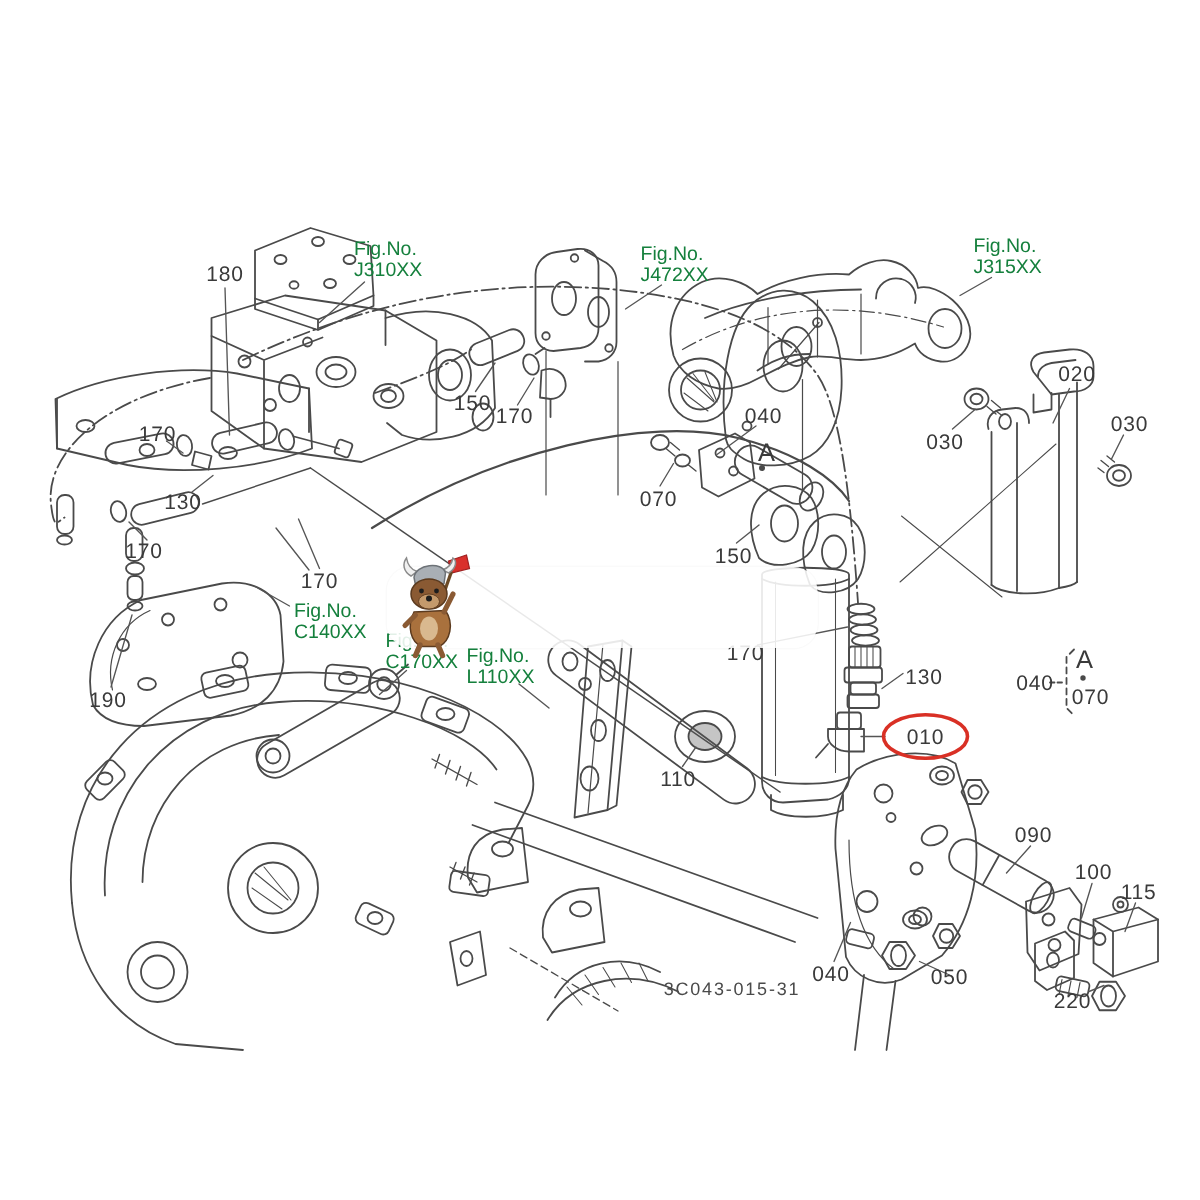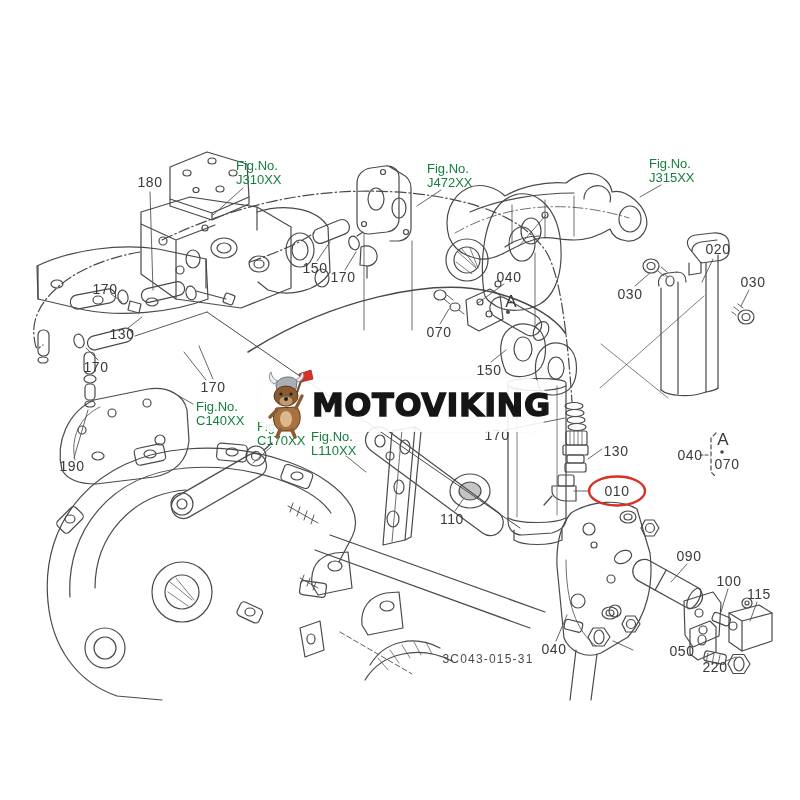--- a/index.html
+++ b/index.html
@@ -411,21 +411,21 @@
 <div class="pl" style="left:630px;top:294px">030</div>
 <div class="pl" style="left:753px;top:282px">030</div>
 <div class="pl" style="left:690px;top:455px">040</div>
 <div class="amark" style="left:723px;top:440px">A</div>
 <div class="pl" style="left:727px;top:464px">070</div>
 <div class="pl" style="left:689px;top:556px">090</div>
 <div class="pl" style="left:729px;top:581px">100</div>
 <div class="pl" style="left:759px;top:594px">115</div>
 <div class="pl" style="left:715px;top:667px">220</div>
 <div class="pl" style="left:554px;top:649px">040</div>
-<div class="pl" style="left:682px;top:651px">050</div>
+<div class="pl" style="left:633px;top:651px">050</div>
 
 <div class="fl" style="left:236px;top:159px">
   <span>Fig.No.</span>
   <span>J310XX</span>
 </div>
 <div class="fl" style="left:427px;top:162px">
   <span>Fig.No.</span>
   <span>J472XX</span>
 </div>
 <div class="fl" style="left:649px;top:157px">
@@ -464,16 +464,15 @@
     <circle cx="25" cy="26" r="1.6" fill="#1d1d1d"></circle>
     <circle cx="20" cy="31" r="2" fill="#1d1d1d"></circle>
 
     <path d="M10,40 C5,50 8,60 15,63 L27,63 C34,59 37,48 31,39 Z" fill="#a9713d" stroke="#5b3a1e"></path>
     <ellipse cx="20" cy="51" rx="6" ry="8" fill="#d9b98f" stroke="none"></ellipse>
 
     <path d="M30,40 L36,28" stroke="#8a5a33" stroke-width="3.4" fill="none" stroke-linecap="round"></path>
     <path d="M11,42 L4,49" stroke="#8a5a33" stroke-width="3.4" fill="none" stroke-linecap="round"></path>
     <path d="M14,62 L11,69 M26,62 L29,69" stroke="#8a5a33" stroke-width="3.6" fill="none" stroke-linecap="round"></path>
   </svg>
-  <span class="brand">MOTOVIKING</span>
 </div>
 
 </div>
 
 </body></html>

